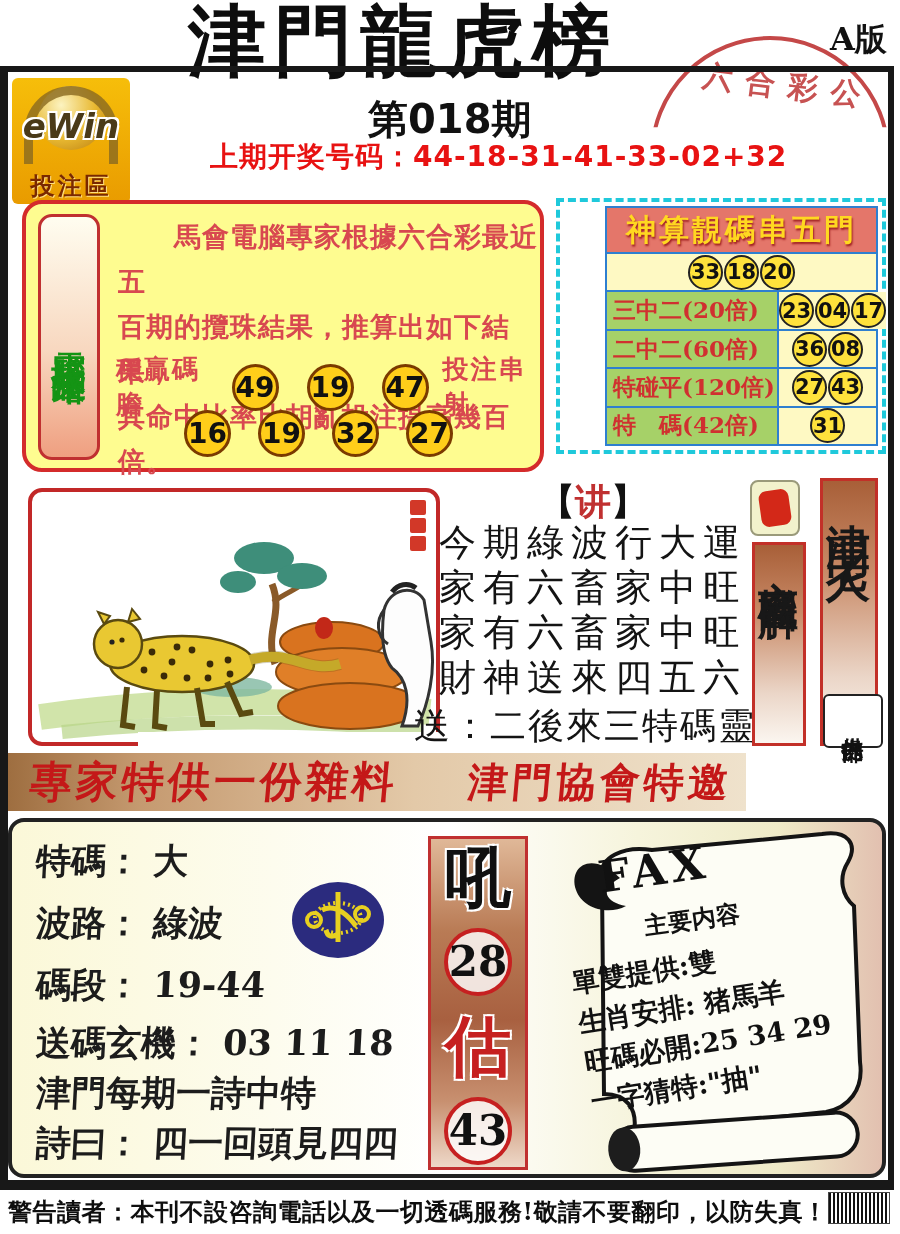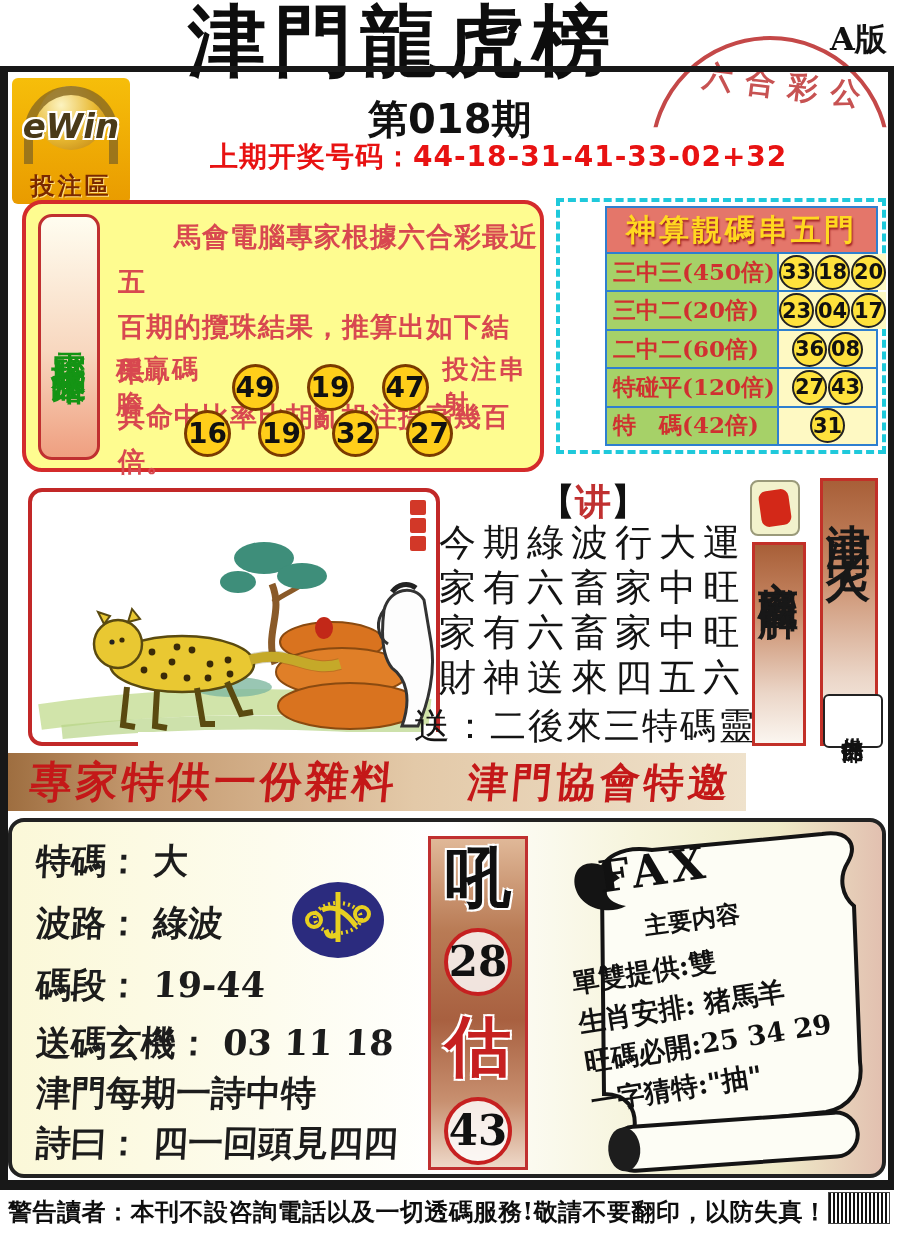--- a/index.html
+++ b/index.html
@@ -152,21 +152,20 @@
       <span class="num-circle">19</span>
       <span class="num-circle">32</span>
       <span class="num-circle">27</span>
     </div>
   </div>
 
   <div class="abs gate">
     <div class="gate-inner">
       <div class="gate-header">神算靚碼串五門</div>
       <div class="gate-row">
-        <div class="gate-label">三中三(450倍)</div>
         <div class="gate-nums">
           <span class="gate-circle">33</span>
           <span class="gate-circle">18</span>
           <span class="gate-circle">20</span>
         </div>
       </div>
       <div class="gate-row">
         <div class="gate-label">三中二(20倍)</div>
         <div class="gate-nums">
           <span class="gate-circle">23</span>

